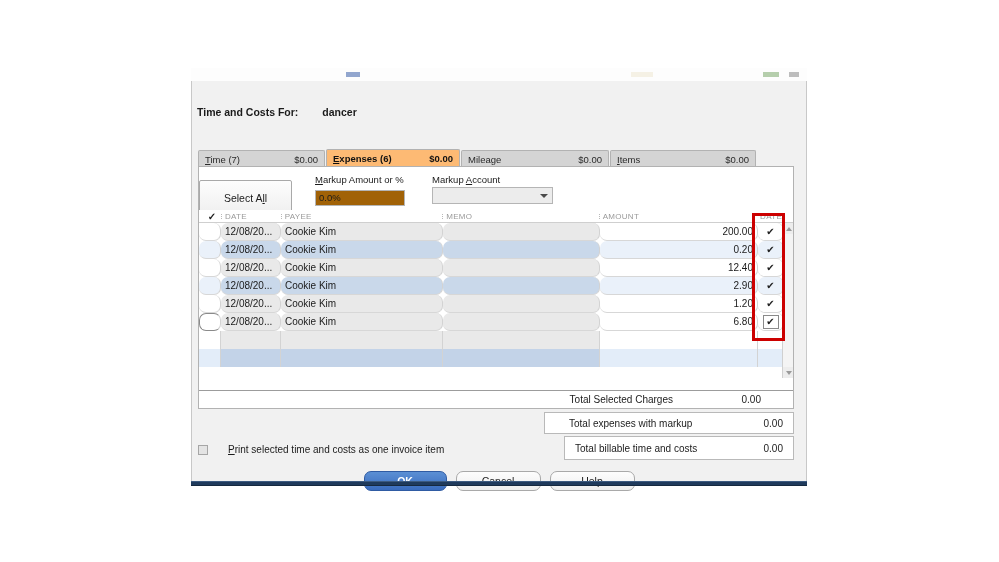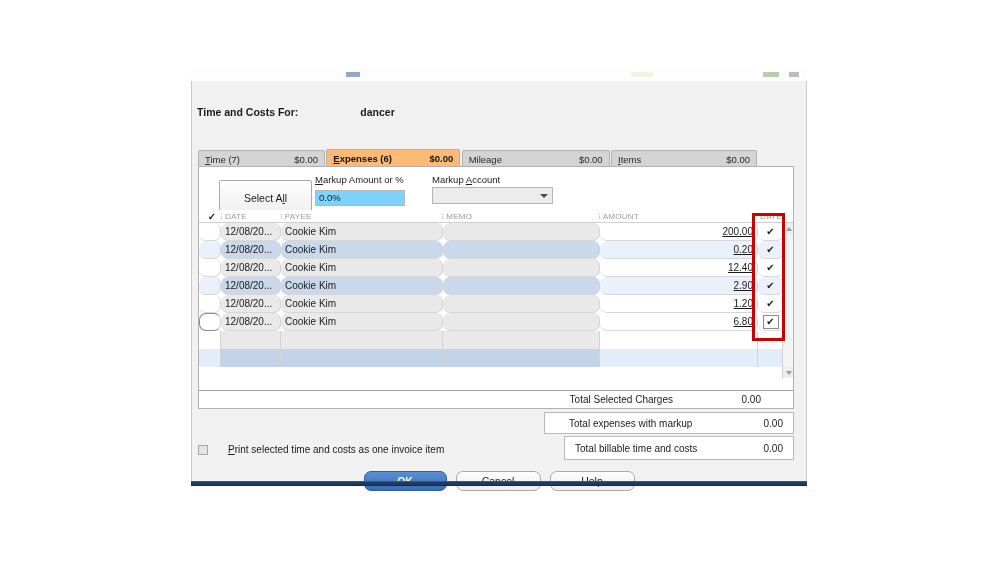--- a/index.html
+++ b/index.html
@@ -40,26 +40,26 @@
     display: flex; align-items: center; justify-content: center; cursor: pointer;
     line-height: 1;
   }
 
   .body { position: relative; padding: 0; height: 384px; background: #f1f1f1; }
 
   .for-row {
     position: absolute; left: 5px; top: 25px; display: flex; align-items: baseline;
   }
   .for-label { font-size: 10.5px; font-weight: bold; color: #1b1b1b; }
-  .for-value { font-size: 10.5px; font-weight: bold; color: #1b1b1b; margin-left: 62px; }
+  .for-value { font-size: 10.5px; font-weight: bold; color: #1b1b1b; margin-left: 24px; }
 
   
   .tabs {
     position: absolute; left: 6px; top: 68px; width: 560px; height: 18px;
-    display: flex; align-items: flex-end; justify-content: space-between;
+    display: flex; align-items: flex-end;
   }
   .tab {
     height: 17px; background: #d4d4d4; border: 1px solid #b2b2b2;
     border-bottom: none; margin-right: 1px;
     display: flex; align-items: center; padding: 0 6px;
     font-size: 9.5px; color: #2a2a2a; cursor: pointer;
     border-radius: 2px 2px 0 0;
   }
   .tab.active {
     background: #fdba74; height: 18px; font-weight: bold;
@@ -73,31 +73,31 @@
   .tab.w4 { width: 146px; }
 
   
   .panel {
     position: absolute; left: 6px; top: 85px; width: 596px; height: 243px;
     background: #ffffff; border: 1px solid #b2b2b2;
   }
 
   .toolbar { position: relative; height: 43px; }
   .select-all {
-    position: absolute; left: 20px; top: 13px; width: 93px; height: 36px;
+    position: absolute; left: 0; top: 13px; width: 93px; height: 36px;
     background: linear-gradient(#fdfdfd, #efefef);
     border: 1px solid #a9a9a9; border-radius: 2px;
     font-size: 10.5px; color: #1b1b1b; cursor: pointer;
     display: flex; align-items: center; justify-content: center;
   }
   .fld-group { position: absolute; }
   .fld-label { font-size: 9.5px; color: #1b1b1b; margin-bottom: 2px; }
   .markup-amt { left: 116px; top: 7px; }
   .markup-amt input {
-    width: 90px; height: 16px; background: #7dd3fc;
+    width: 90px; height: 16px; background: #a16207;
     border: 1px solid #b5b5b5; font-size: 9.5px; color: #1b1b1b;
     padding: 0 3px; font-family: "Liberation Sans", sans-serif;
   }
   .markup-acct { left: 233px; top: 7px; }
   .sel-wrap {
     position: relative; width: 121px; height: 17px;
     background: #ececec; border: 1px solid #b5b5b5;
     display: flex; align-items: center; cursor: pointer;
   }
   .sel-wrap .val { font-size: 9.5px; color: #1b1b1b; padding-left: 4px; }
@@ -132,21 +132,21 @@
   .hd-check { font-size: 10px; color: #1b1b1b; font-weight: bold; }
 
   .rows { position: relative; height: 155px; overflow: hidden; }
   .row { display: flex; height: 18px; align-items: stretch; font-size: 10px; color: #1b1b1b; }
   .row .cell {
     display: flex; align-items: center; padding: 0 4px;
     border-right: 1px solid #d3d3d3; border-bottom: 1px solid #d7d7d7;
     overflow: hidden; white-space: nowrap; border-radius: 7px;
   }
   .row .cell.chk { border-right: 1px solid #d3d3d3; background: #ffffff; }
-  .row .cell.amt { justify-content: flex-end; background: #ffffff; text-decoration: underline; }
+  .row .cell.amt { justify-content: flex-end; background: #ffffff; }
   .row .cell.hide {
     justify-content: center; background: #ffffff; font-size: 10px; color: #222;
   }
   .row.odd .cell.date, .row.odd .cell.payee, .row.odd .cell.memo { background: #e9e9e9; }
   .row.even .cell.date, .row.even .cell.payee, .row.even .cell.memo { background: #c9d8ea; }
   .row.even .cell.chk, .row.even .cell.amt, .row.even .cell.hide { background: #eaf1fa; }
   .row.last .cell.chk { border-left: 1px solid #8a8a8a; border-top: 1px solid #8a8a8a; border-bottom: 1px solid #8a8a8a; }
   .row.last .cell.hide .ck-box {
     border: 1px solid #8a8a8a; width: 16px; height: 14px;
     display: flex; align-items: center; justify-content: center; background: #fff;

